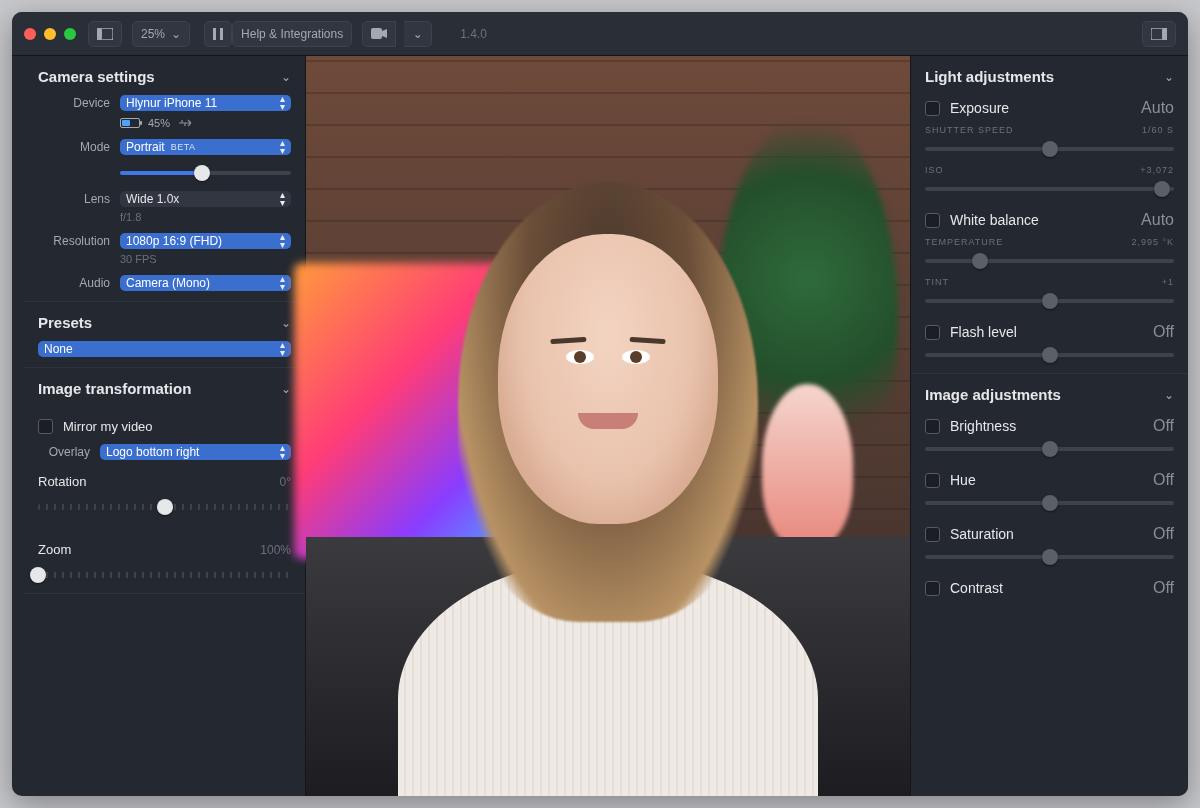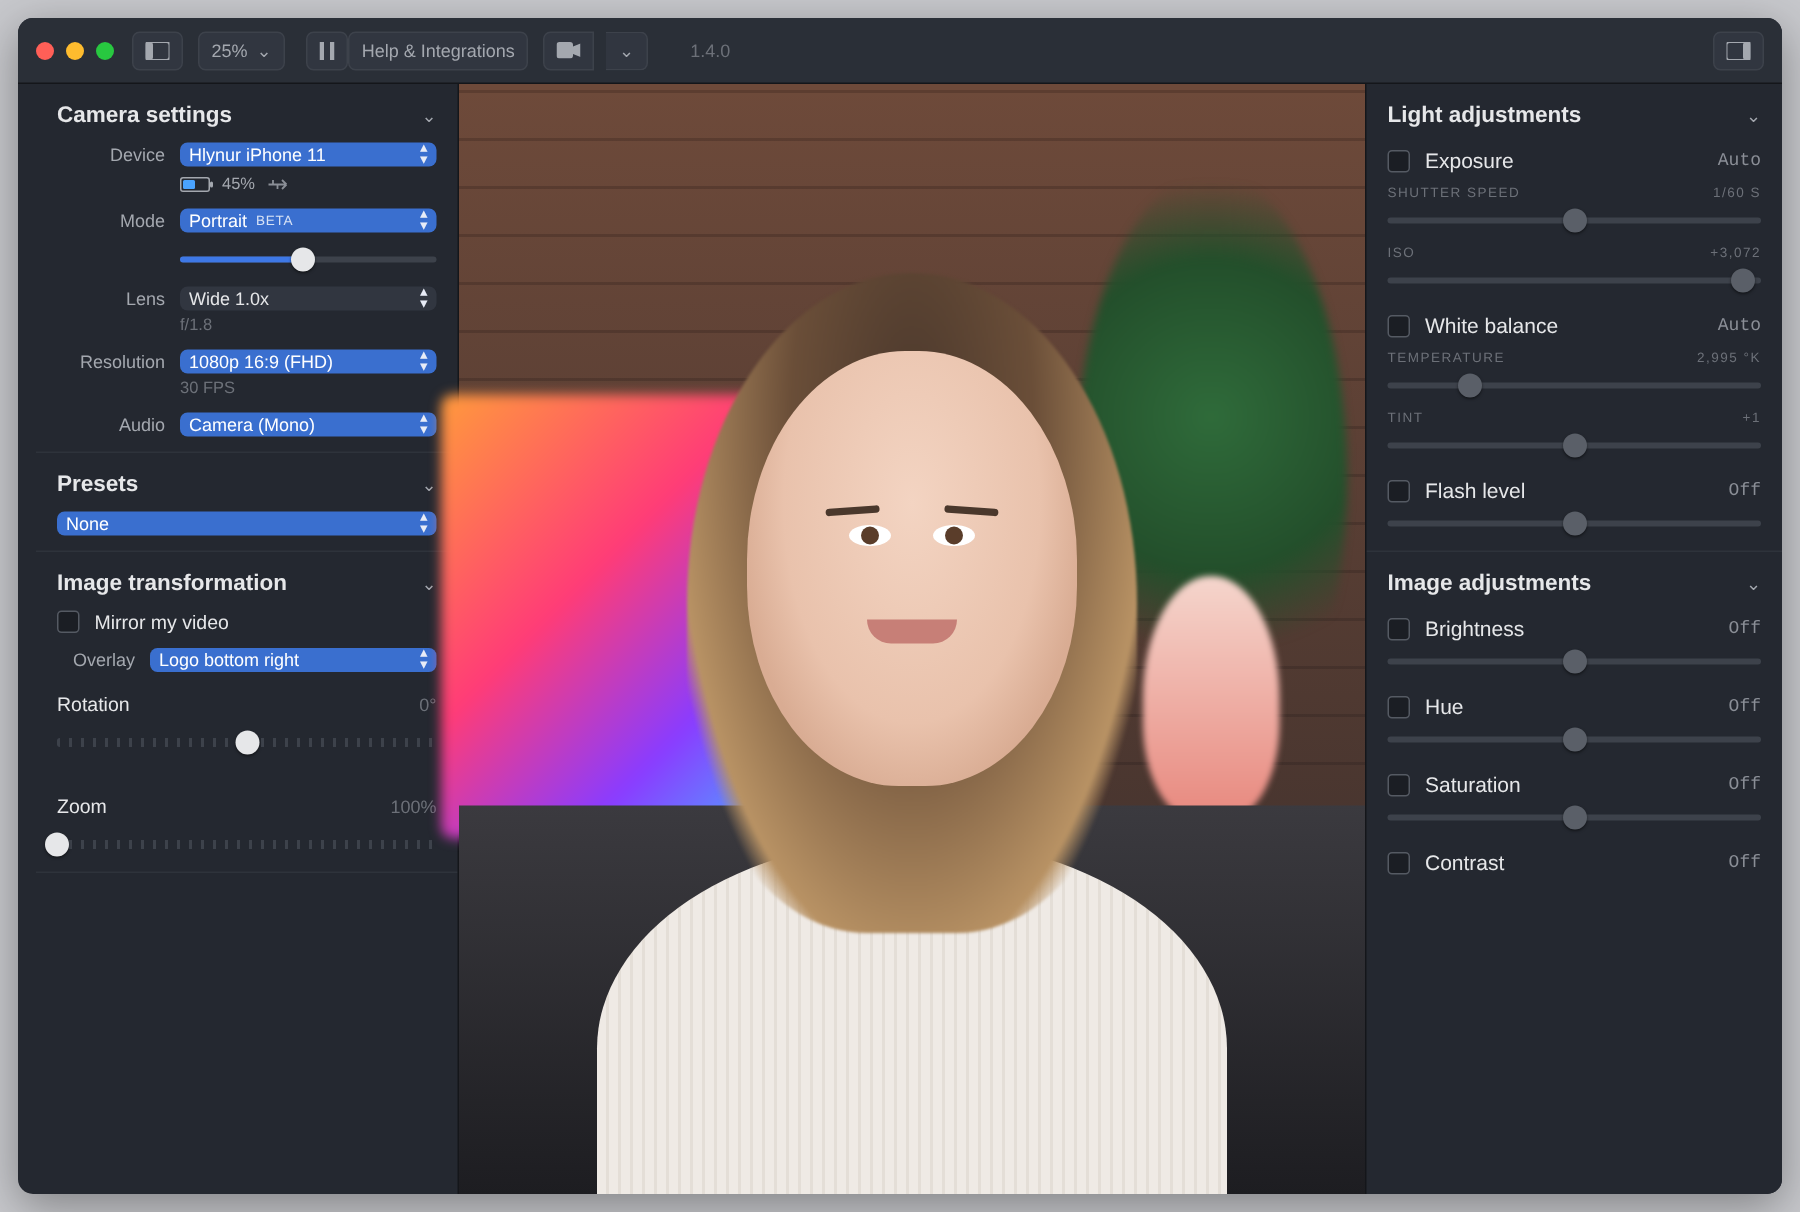--- a/index.html
+++ b/index.html
@@ -51,33 +51,33 @@
   .battfill{position:absolute;left:1px;top:1px;bottom:1px;background:#4aa3ff;border-radius:1px;}
   .slider{position:relative;flex:1;height:16px;display:flex;align-items:center;}
   .track{height:4px;background:#3d424b;border-radius:2px;width:100%;position:relative;}
   .track .fill{position:absolute;left:0;top:0;bottom:0;background:var(--blue);border-radius:2px;}
   .knob{position:absolute;width:16px;height:16px;background:#e6e7e9;border-radius:50%;top:0;transform:translateX(-50%);box-shadow:0 1px 2px rgba(0,0,0,.5);}
   .ticks .track{background:repeating-linear-gradient(90deg,#3d424b 0,#3d424b 2px,transparent 2px,transparent 8px);height:6px;}
   .subval{margin-left:82px;color:var(--fgmute);font-size:11px;margin-top:4px;}
   .seg{display:flex;flex:1;height:24px;border-radius:5px;overflow:hidden;border:1px solid #3d424b;}
   .seg .sega,.seg .segb{flex:1;display:flex;align-items:center;justify-content:center;color:var(--fg);font-size:12px;background:var(--bg2);}
   .seg .sega{background:#41464f;}
-  .checkrow{display:flex;align-items:flex-start;gap:10px;margin-top:10px;}
+  .checkrow{display:flex;align-items:flex-start;gap:10px;margin-top:22px;}
   .checkbox{width:15px;height:15px;border:1px solid #555a63;border-radius:3px;background:#1b1e24;}
   .checklbl{font-size:13px;color:var(--fg);}
   .valr{margin-left:auto;color:var(--fgmute);font-size:12px;}
   .valr.off{color:var(--off);}
   .valr.auto{color:var(--off);}
   .subhead{font-size:9px;color:var(--fgmute);letter-spacing:1px;text-transform:uppercase;margin-top:8px;display:flex;justify-content:space-between;}
   .rslider{margin-top:6px;}
   .rslider .knob{background:#5a5f68;}
   .rlabel{font-size:14px;color:var(--fg);}
   .rrow{display:flex;align-items:center;margin-top:14px;}
   .rrow .checkbox{margin-right:10px;}
-  .rrow .valr{font-size:12px;font-family:Liberation Mono, monospace;}
+  .rrow .valr{font-size:16px;}
   
   .bg-brick{position:absolute;inset:0;background:
      linear-gradient(180deg,rgba(120,80,60,.0) 0%,rgba(30,30,35,.7) 100%),
      repeating-linear-gradient(0deg,#6e4a3a 0,#6e4a3a 30px,#5c3d30 30px,#5c3d30 32px),
      repeating-linear-gradient(90deg,rgba(0,0,0,.0) 0,rgba(0,0,0,.0) 60px,rgba(0,0,0,.18) 60px,rgba(0,0,0,.18) 62px);
   }
   .monitor{position:absolute;left:-2%;top:28%;width:42%;height:40%;background:linear-gradient(135deg,#ff9a3c,#ff3c77 40%,#8a3cff 70%,#3cc8ff);border-radius:8px;filter:blur(4px);}
   .plant{position:absolute;right:2%;top:8%;width:30%;height:55%;}
   .plant .leaves{position:absolute;inset:0;background:radial-gradient(circle at 50% 40%,#2f6b3a 0,#234f2b 40%,transparent 60%);border-radius:50%;filter:blur(3px);}
   .plant .pot{position:absolute;left:25%;bottom:-6%;width:50%;height:40%;background:linear-gradient(180deg,#f5d6cd,#e8887e);border-radius:50% 50% 40% 40%;filter:blur(2px);}

